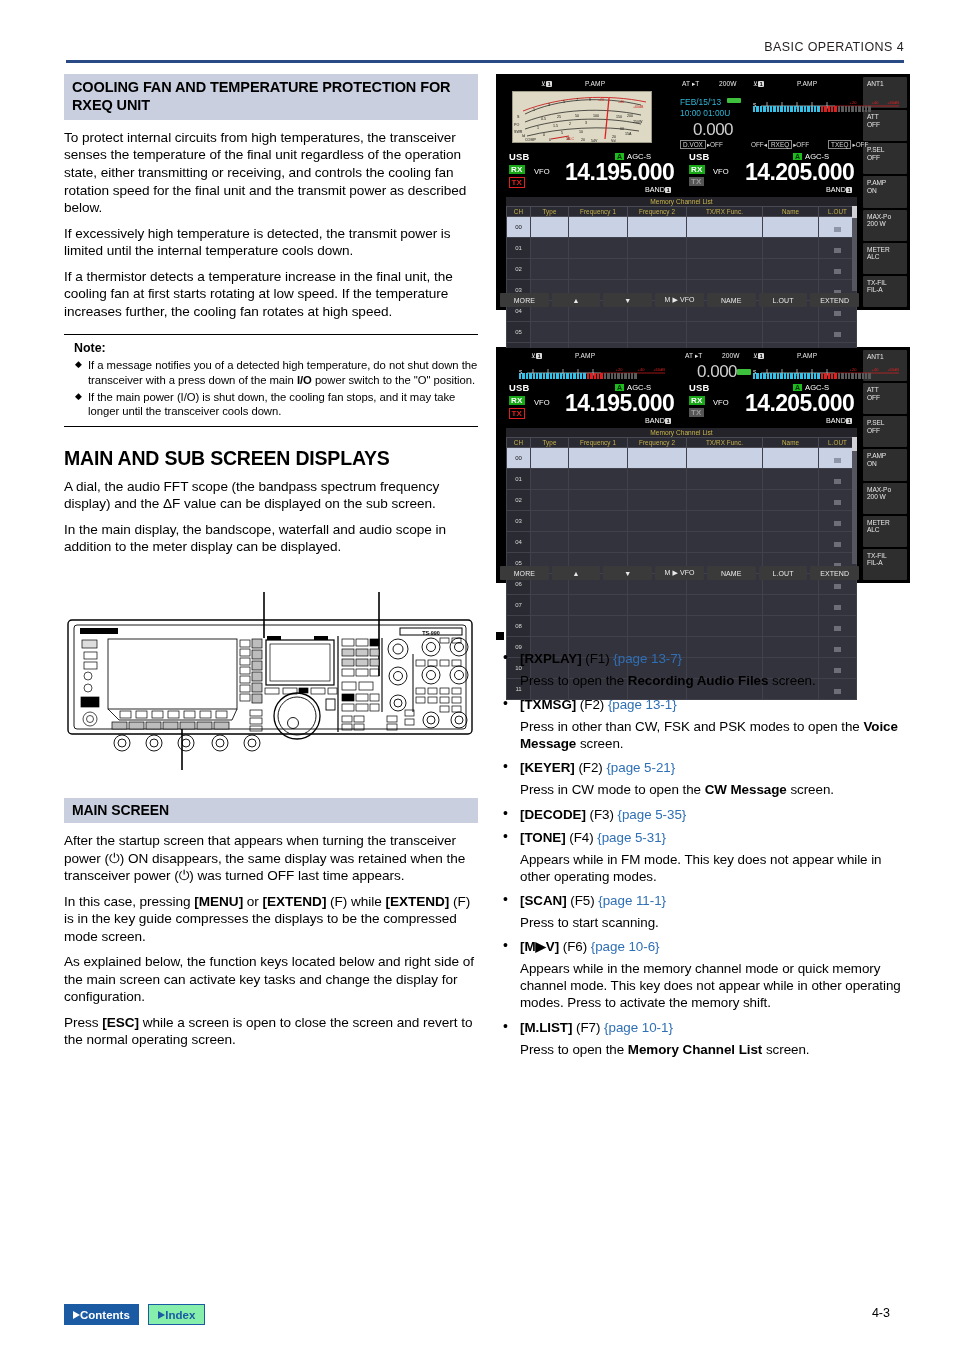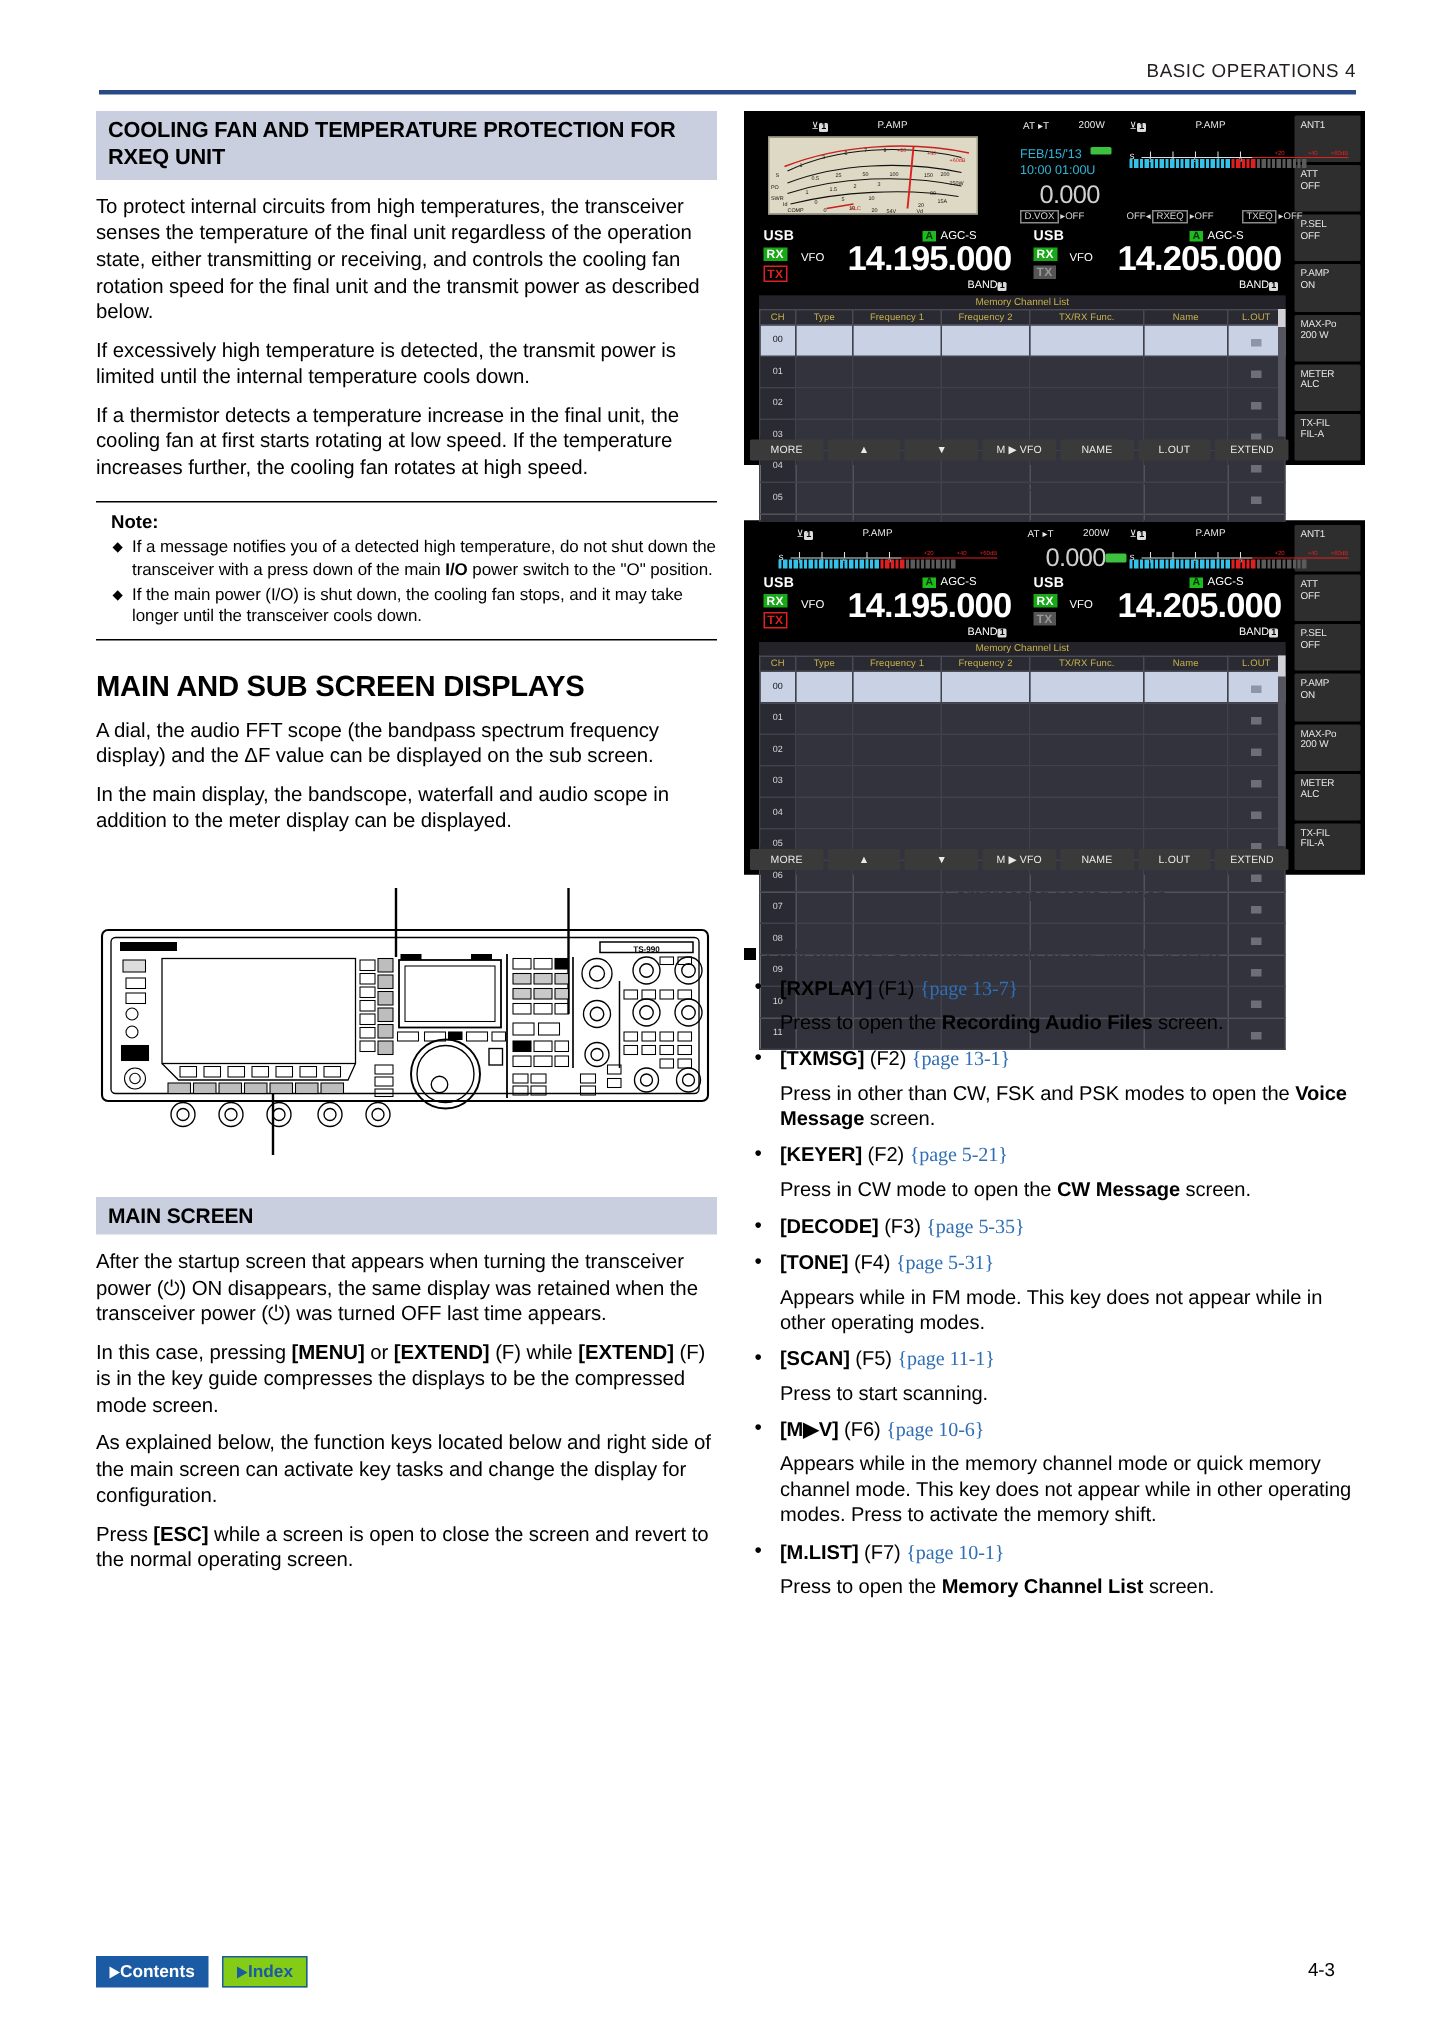--- a/index.html
+++ b/index.html
@@ -147,31 +147,31 @@
     font-size:13.2px; font-weight:bold; margin:24px 0 4px 0;
     display:flex; align-items:center; gap:6px;
   }
   .sq { width:8px; height:8px; background:#000; display:inline-block; }
   ul.keys { list-style:none; margin:0; padding:0; }
   ul.keys > li { position:relative; padding-left:24px; margin-top:8px; }
   ul.keys > li::before {
     content:"•"; position:absolute; left:7px; top:-2px; font-size:14px;
   }
   .keyline { font-size:13.4px; letter-spacing:-0.05px; }
-  .keyline .pg { color:#2f6fb5;font-family:Liberation Serif, serif; }
+  .keyline .pg { color:#2f6fb5; }
   .keydesc { font-size:13.4px; line-height:1.28; margin-top:6px; letter-spacing:-0.05px; }
 
   
   .footer { position:absolute; left:64px; bottom:22px; width:826px; height:24px; }
   .btn-contents, .btn-index {
     display:inline-flex; align-items:center; gap:0;
     font-size:11.5px; font-weight:bold; height:21px; padding:0 9px;
   }
   .btn-contents { background:#1b5ba3; color:#fff; }
-  .btn-index { background:#84cc16; color:#1b5ba3; border:1.4px solid #1b5ba3; margin-left:5px; }
+  .btn-index { background:#86efac; color:#1b5ba3; border:1.4px solid #1b5ba3; margin-left:5px; }
   .tri { width:0;height:0;border-left:7px solid currentColor;
          border-top:4.5px solid transparent;border-bottom:4.5px solid transparent; }
   .pgno { position:absolute; right:0; top:2px; font-size:12.5px; }
 </style>
 </head>
 <body>
 
 <div class="page">
 
   <div class="hdr-text">BASIC OPERATIONS 4</div>

